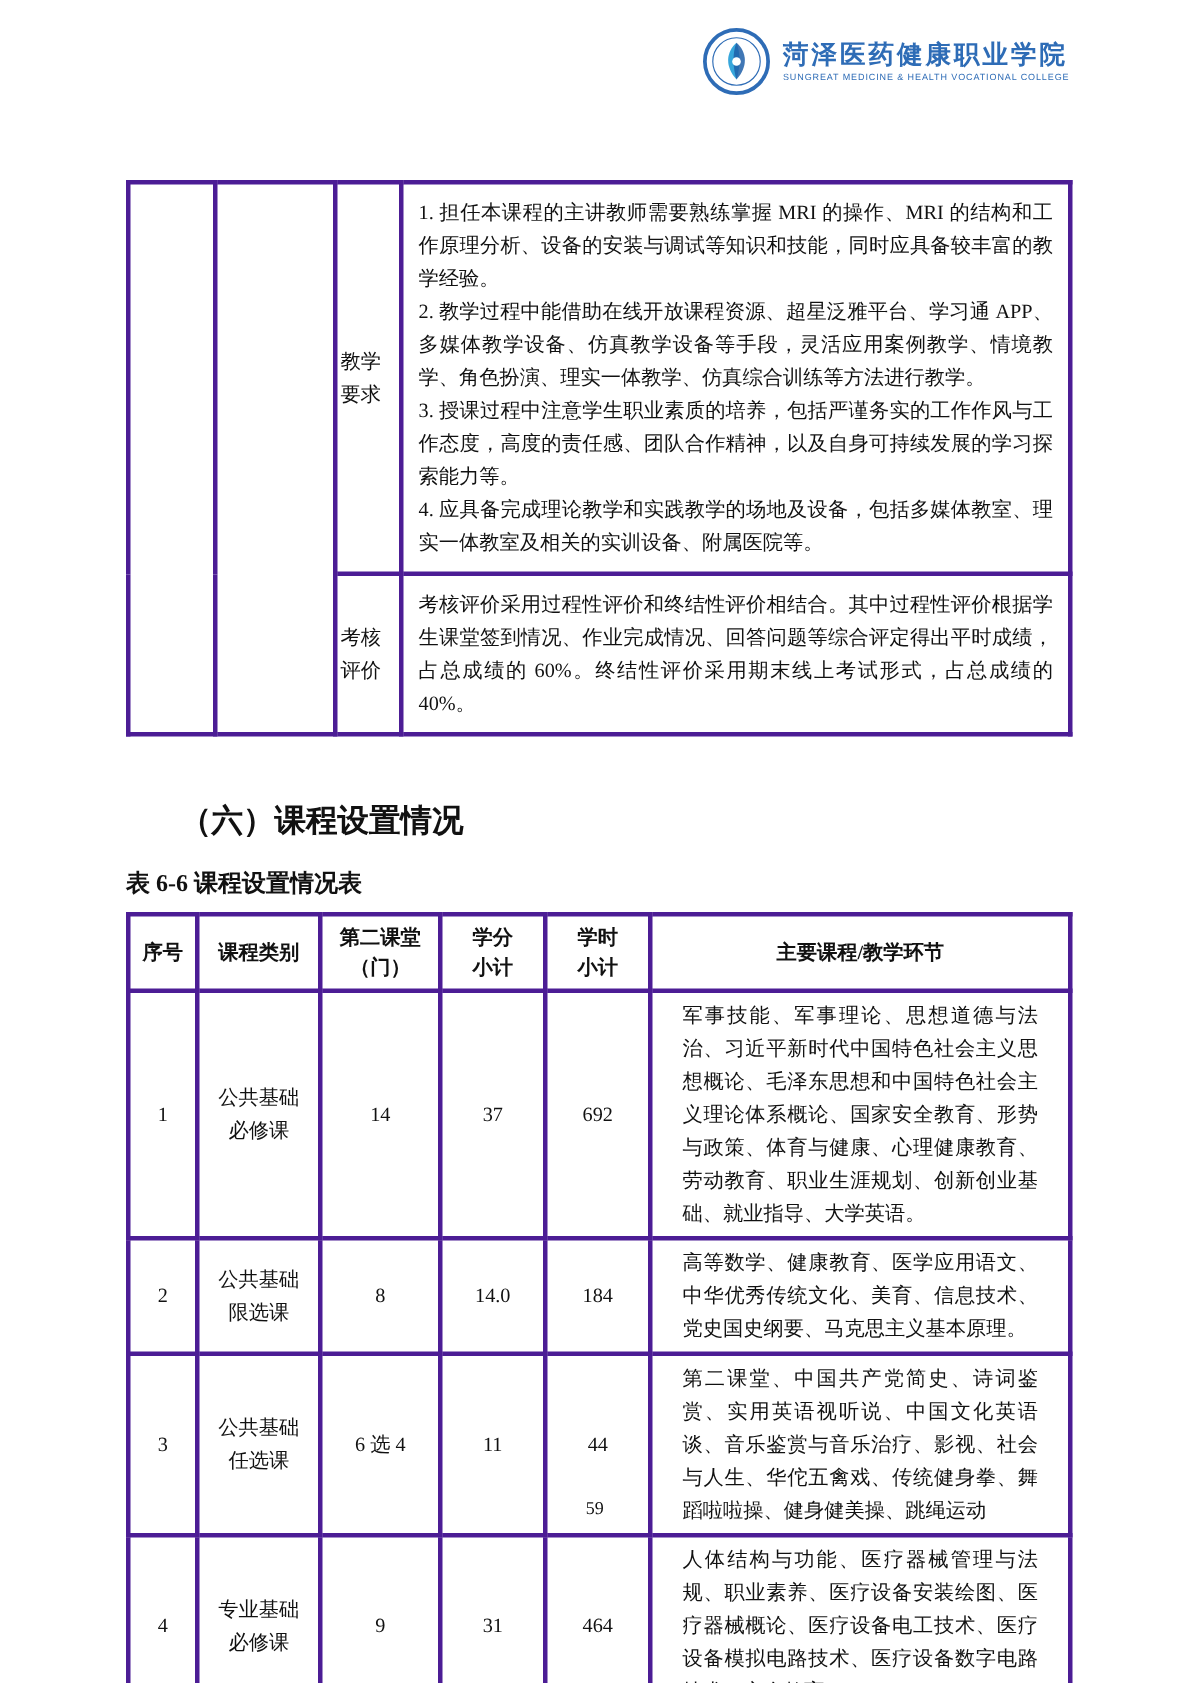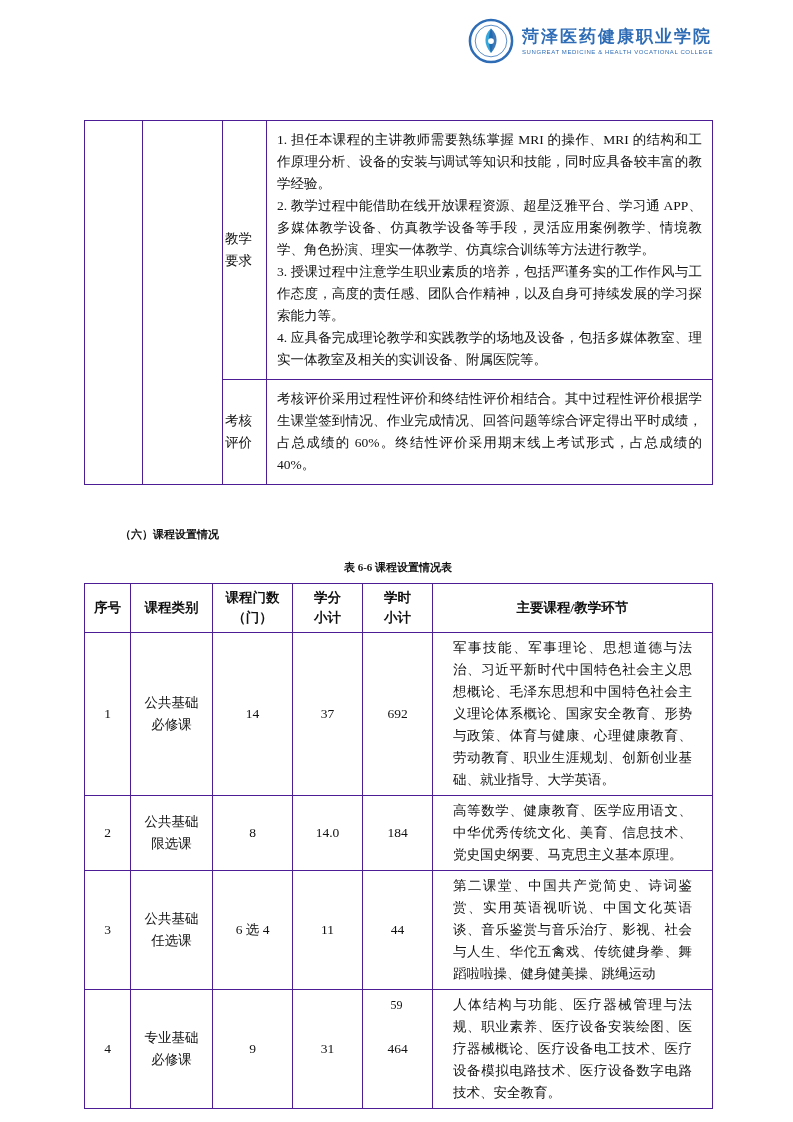--- a/index.html
+++ b/index.html
@@ -23,39 +23,39 @@
     letter-spacing: 2px; white-space: nowrap; line-height: 1.2;
   }
   .logo-en {
     color: #2e6cb6; font-size: 6px; letter-spacing: 0.6px;
     font-family: "Liberation Sans", sans-serif; white-space: nowrap;
     margin-top: 2px;
   }
   
   .content { position: absolute; left: 84px; top: 120px; width: 628px; }
   table { border-collapse: collapse; width: 628px; table-layout: fixed; }
-  td, th { border: 1px solid #4c1d95; vertical-align: middle; }
+  td, th { border: 3px solid #4c1d95; vertical-align: middle; }
   .pre { white-space: pre-line; }
 
   
   .req-table td { font-size: 13.5px; line-height: 22px; }
   .req-label { text-align: left; padding: 4px 2px; }
   .req-content { padding: 8px 10px; text-align: justify; }
   .req-content p { margin: 0; }
   .req-row-1 .req-content { min-height: 230px; }
   .req-row-2 .req-content { min-height: 82px; }
 
   
   .section-heading {
     margin: 42px 0 0 0; padding-left: 36px;
-    font-size: 11px; font-weight: bold;
+    font-size: 21px; font-weight: bold;
   }
   .table-caption {
-    margin: 18px 0 8px 0; text-align: center;
-    font-size: 11px; font-weight: bold;
+    margin: 18px 0 8px 0; text-align: left;
+    font-size: 16px; font-weight: bold;
   }
 
   
   .course-table th {
     font-size: 13.5px; font-weight: bold; line-height: 20px;
     padding: 4px 2px; text-align: center;
   }
   .course-table td { font-size: 13.5px; line-height: 22px; }
   .cell-center { text-align: center; padding: 4px 2px; }
   .cell-courses { text-align: justify; padding: 4px 20px; }
@@ -127,21 +127,21 @@
         <col style="width:82px">
         <col style="width:80px">
         <col style="width:70px">
         <col style="width:70px">
         <col style="width:280px">
     </colgroup>
     <tbody>
         <tr>
       <th class="pre">序号</th>
       <th class="pre">课程类别</th>
-      <th class="pre">课程门数
+      <th class="pre">第二课堂
 （门）</th>
       <th class="pre">学分
 小计</th>
       <th class="pre">学时
 小计</th>
       <th class="pre">主要课程/教学环节</th>
     </tr>
     <tr>
       <td class="cell-center">1</td>
       <td class="cell-center pre">公共基础

